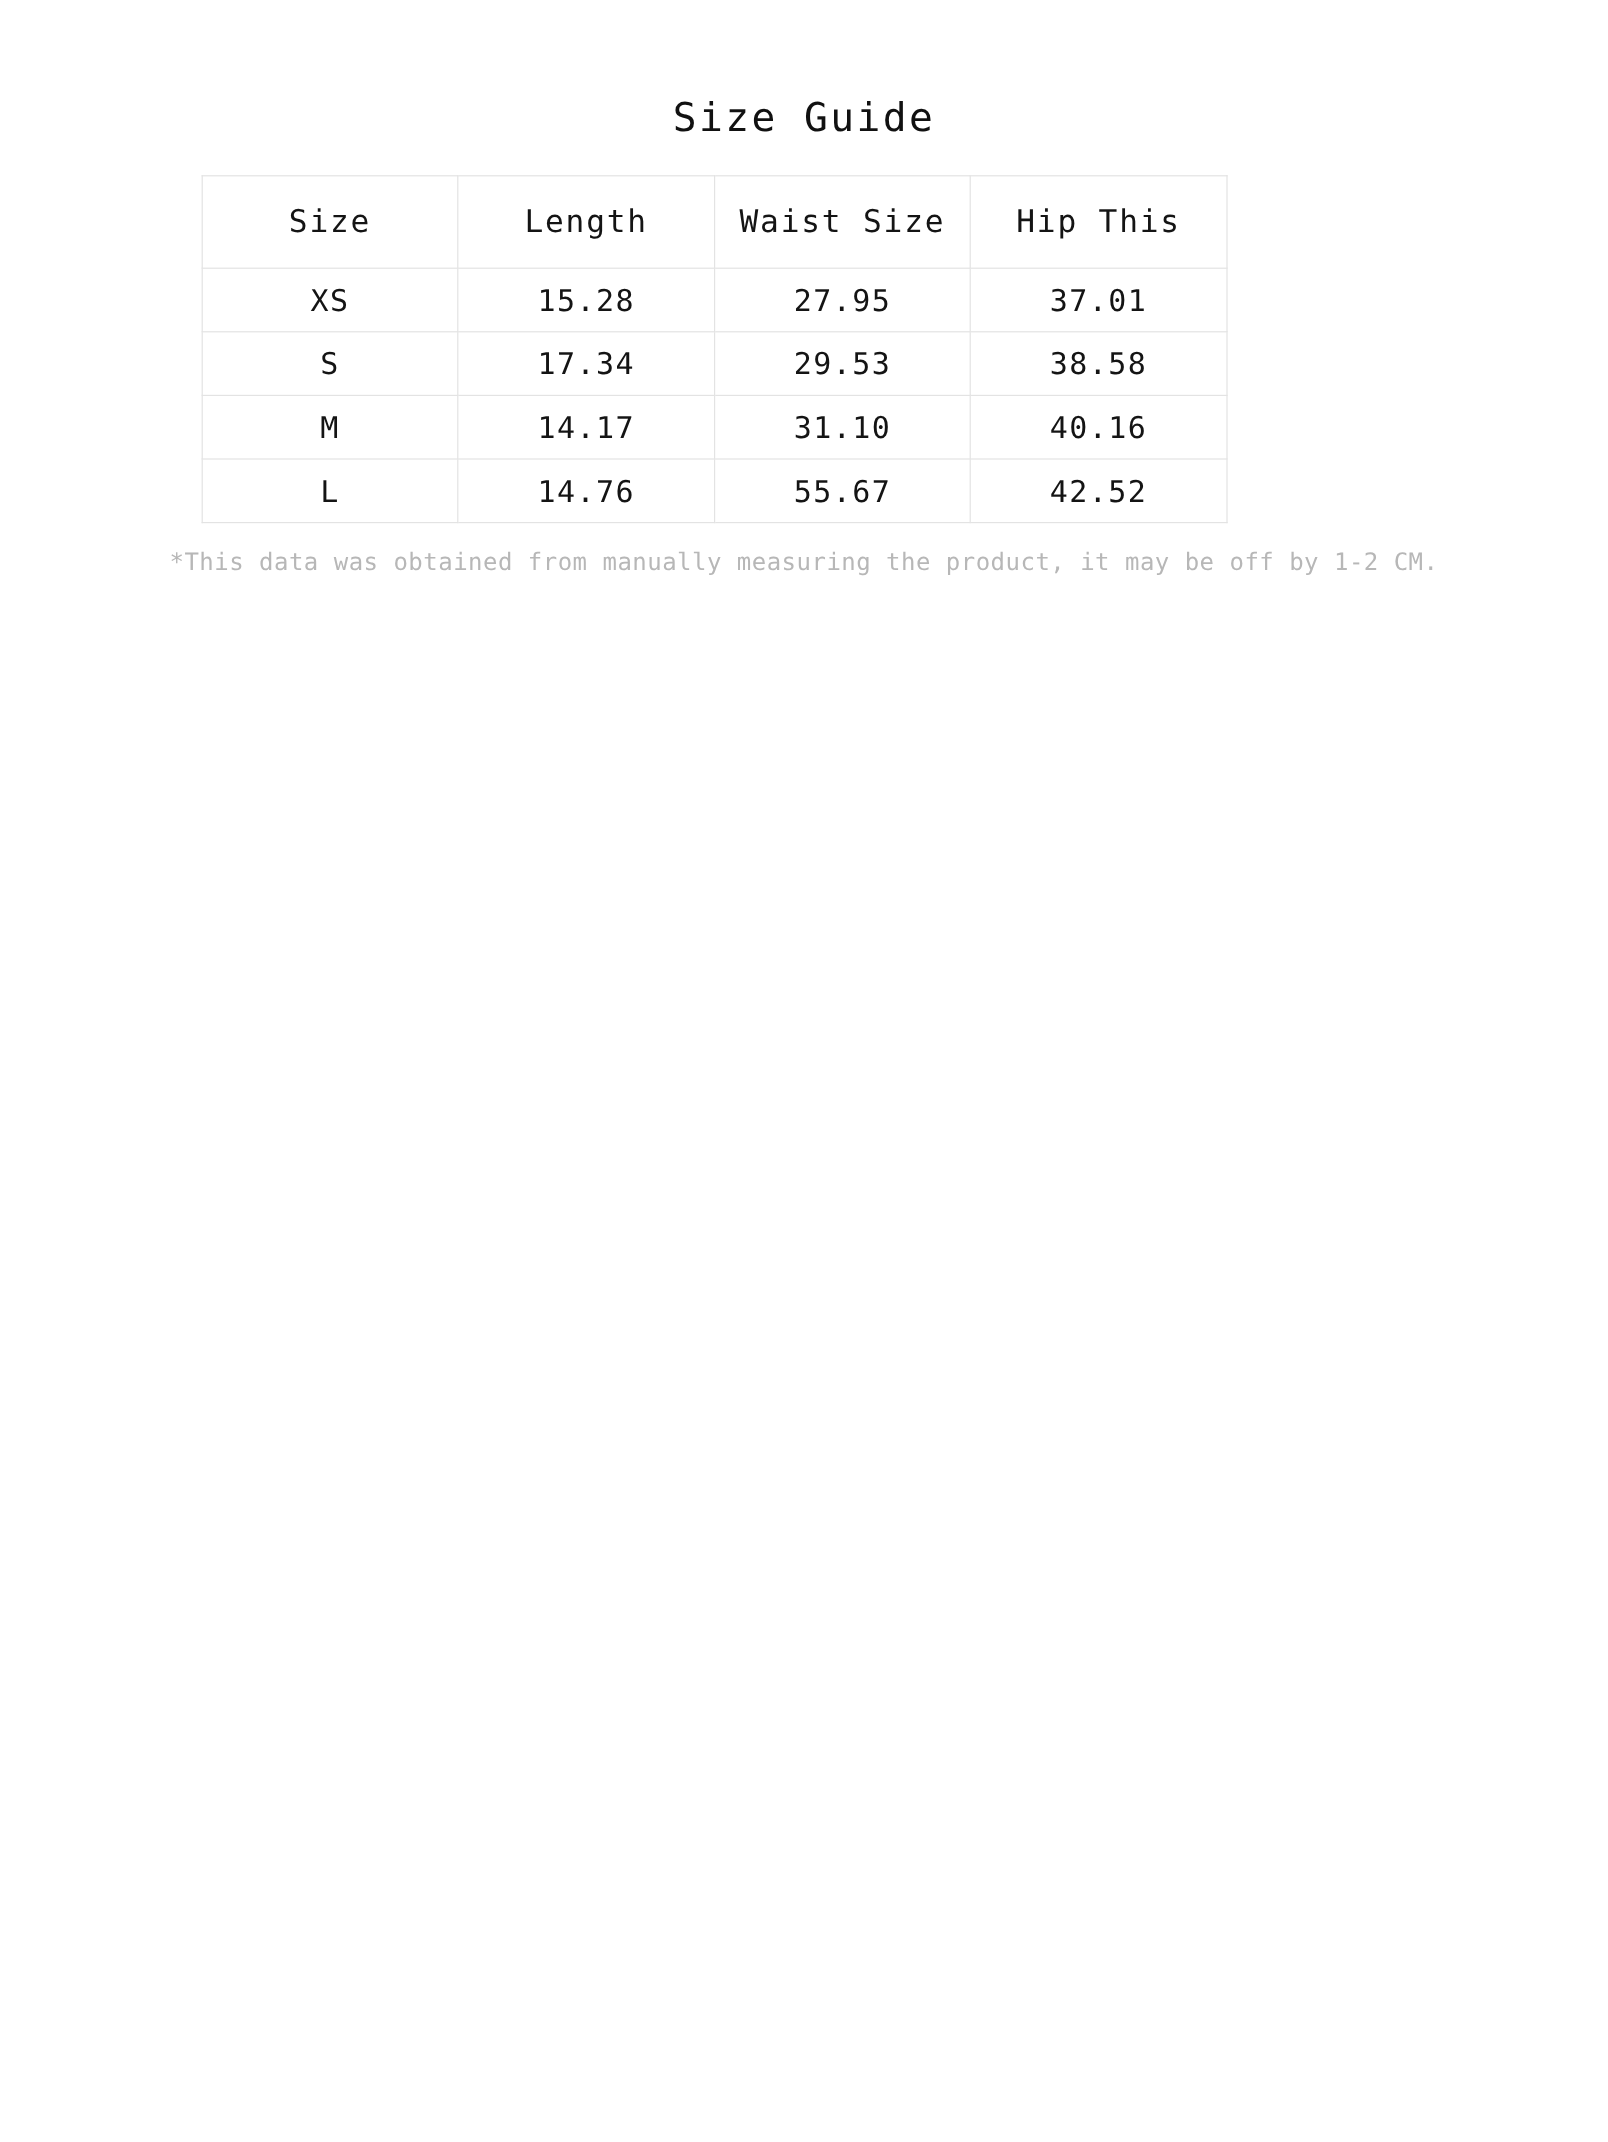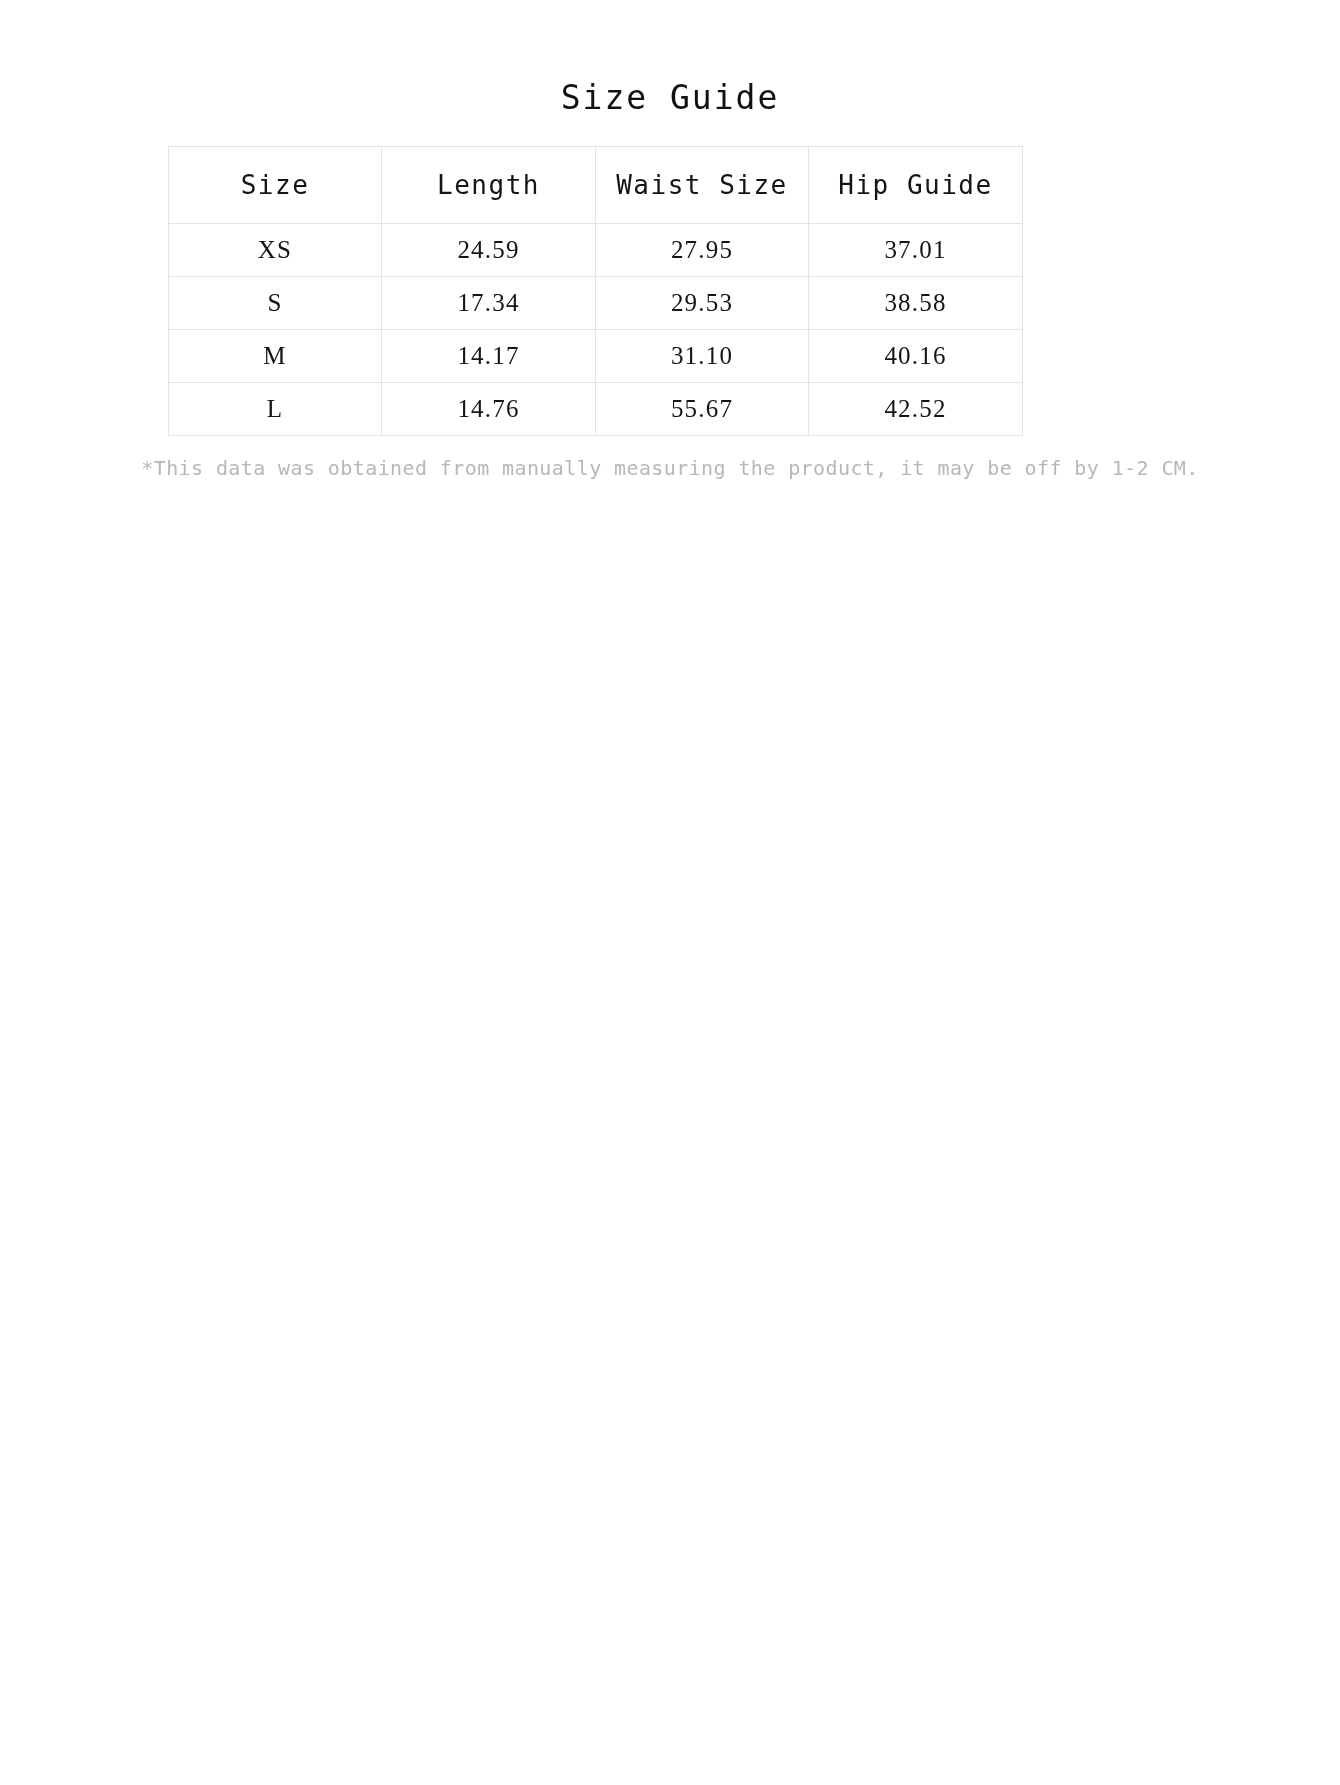--- a/index.html
+++ b/index.html
@@ -70,21 +70,20 @@
   table.size-table thead th {
     height: 76px;
     font-size: 26px;
     letter-spacing: 1.5px;
   }
 
   table.size-table tbody td {
     height: 52px;
     font-size: 25px;
     letter-spacing: 1.2px;
-    font-family: Liberation Serif, serif;
   }
 
   .footnote {
     position: absolute;
     top: 437px;
     left: 0;
     width: 1340px;
     text-align: center;
     font-family: "DejaVu Sans Mono", "Liberation Mono", monospace;
     font-size: 20px;
@@ -108,27 +107,27 @@
         <col class="c-size">
         <col class="c-length">
         <col class="c-waist">
         <col class="c-hip">
       </colgroup>
       <thead>
         <tr>
           <th>Size</th>
           <th>Length</th>
           <th>Waist Size</th>
-          <th>Hip Guide</th>
+          <th>Hip This</th>
         </tr>
       </thead>
       <tbody>
         <tr>
           <td>XS</td>
-          <td>24.59</td>
+          <td>15.28</td>
           <td>27.95</td>
           <td>37.01</td>
         </tr>
         <tr>
           <td>S</td>
           <td>17.34</td>
           <td>29.53</td>
           <td>38.58</td>
         </tr>
         <tr>

